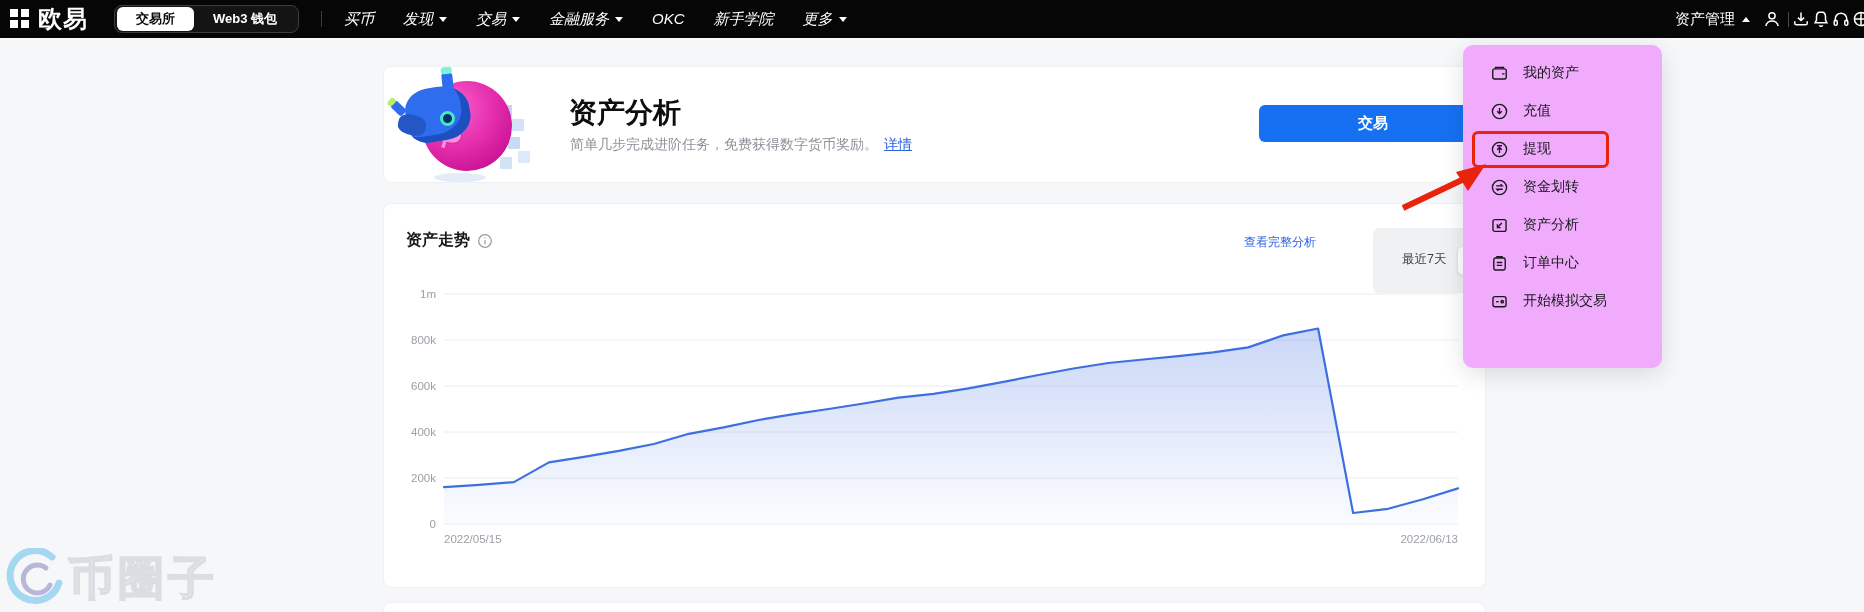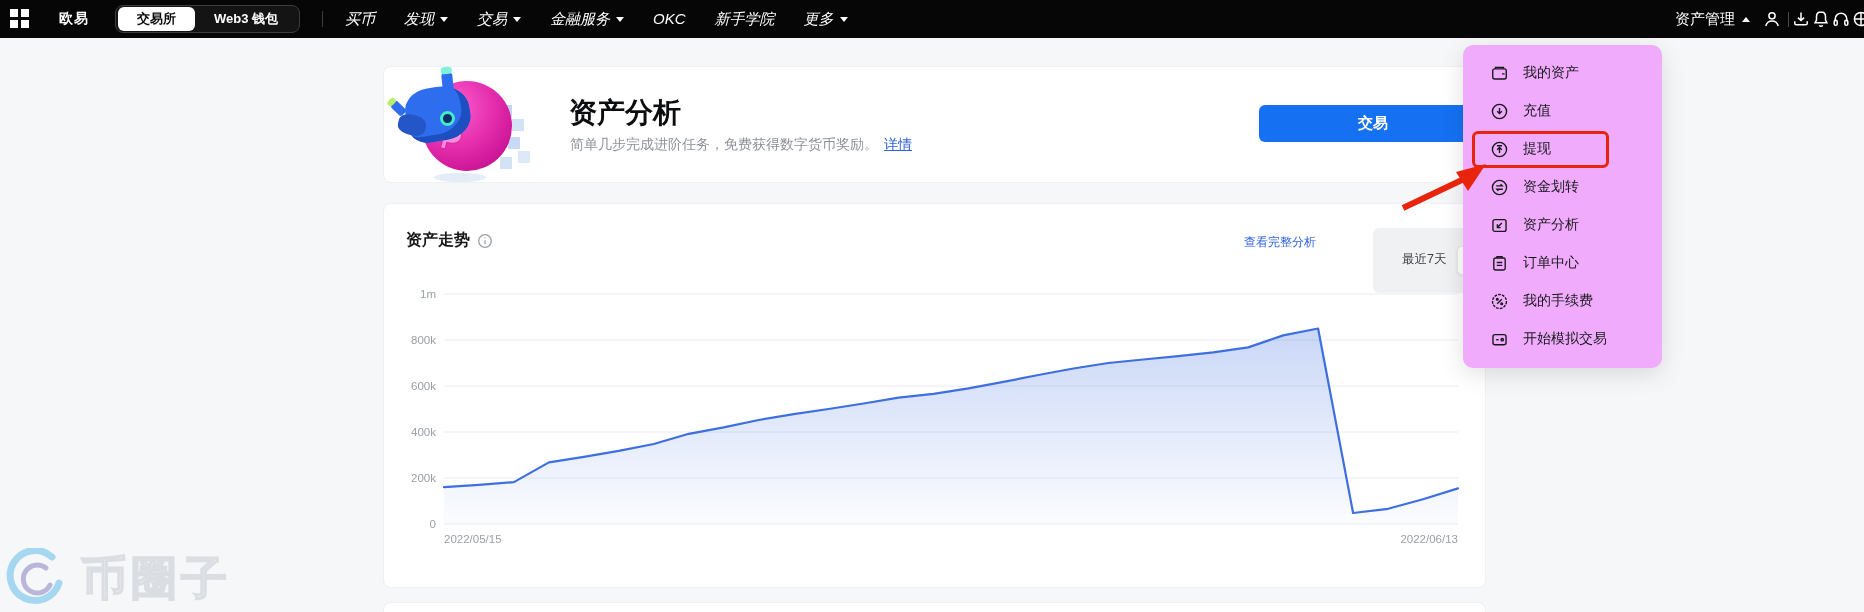--- a/index.html
+++ b/index.html
@@ -6,21 +6,21 @@
   html,body { width:1864px; height:612px; }
   body { font-family:"Liberation Sans","DejaVu Sans",sans-serif; background:#f6f7f9; overflow:hidden; }
   .stage { position:relative; width:1864px; height:612px; background:#f6f7f9; overflow:hidden; }
 
   
   .topbar { position:absolute; left:0; top:0; width:1864px; height:38px; background:#060606;
             display:flex; align-items:center; padding-left:10px; z-index:30; overflow:hidden; }
   .brand { display:flex; align-items:center; gap:8px; }
   .brand-logo { width:20px; height:20px; display:grid; grid-template-columns:8px 8px; grid-template-rows:8px 8px; gap:3px; }
   .brand-logo span { background:#fff; }
-  .brand-name { color:#fff; font-size:14px; font-weight:700; letter-spacing:1px;margin-left:21px; }
+  .brand-name { color:#fff; font-size:24px; font-weight:700; letter-spacing:1px; }
   .tab-group { margin-left:26px; display:flex; align-items:center; background:#141414; border:1px solid #3d3d3d;
                border-radius:8px; padding:2px; height:28px; }
   .tab { font-size:13px; font-weight:700; padding:3px 19px; border-radius:6px; color:#fff; white-space:nowrap; cursor:pointer; }
   .tab.active { background:#fff; color:#0a0a0a; }
   .vdiv { width:1px; height:16px; background:#3c3c3c; margin:0 22px; }
   .nav { display:flex; align-items:flex-start; gap:29px;font-style:italic; }
   .nav-item { color:#fff; font-size:15px; font-weight:500; display:flex; align-items:center; gap:6px; white-space:nowrap; cursor:pointer; }
   .caret-down { width:0; height:0; border-left:4px solid transparent; border-right:4px solid transparent; border-top:5px solid #fff; }
   .caret-up   { width:0; height:0; border-left:4px solid transparent; border-right:4px solid transparent; border-bottom:5px solid #fff; }
   .topbar-spacer { flex:1; }
@@ -82,21 +82,21 @@
               border-radius:10px; box-shadow:0 6px 24px rgba(0,0,0,.12); z-index:20; padding-top:9px; }
   .dd-item { height:38px; display:flex; align-items:center; gap:14px; padding-left:27px; cursor:pointer; }
   .dd-icon { width:19px; height:19px; display:block; flex:none; }
   .dd-label { font-size:14px; color:#17181a; white-space:nowrap; }
 
   .hl-box { position:absolute; left:1472px; top:131px; width:137px; height:37px; border:3px solid #e8240d;
             border-radius:6px; z-index:22; pointer-events:none; }
   .hl-arrow { position:absolute; left:1400px; top:160px; width:92px; height:52px; z-index:22; pointer-events:none; }
 
   
-  .watermark { position:absolute; left:6px; top:548px; display:flex; align-items:center; z-index:5;gap:13px; }
+  .watermark { position:absolute; left:6px; top:548px; display:flex; align-items:center; z-index:5; }
   .wm-text { font-size:46px; font-weight:700; color:transparent; -webkit-text-stroke:1.6px #dadde2; letter-spacing:4px; }
 </style>
 </head>
 <body>
 
 <div class="stage">
 
   <header class="topbar">
     <div class="brand">
       <div class="brand-logo">
@@ -279,29 +279,20 @@
     </div>
 
     <div class="dd-item">
       <svg class="dd-icon" viewBox="0 0 18 18" fill="none" stroke="#17181a" stroke-width="1.3">
         <rect x="3.6" y="3.8" width="10.8" height="11.4" rx="1.6"></rect>
           <path d="M6.6 3.8V2.6h4.8v1.2M6.4 8h5.2M6.4 10.8h5.2"></path>
       </svg>
       <span class="dd-label">订单中心</span>
     </div>
 
-    <div class="dd-item">
-      <svg class="dd-icon" viewBox="0 0 18 18" fill="none" stroke="#17181a" stroke-width="1.3">
-        <circle cx="9" cy="9" r="6.6" stroke-dasharray="2.6 1.1"></circle>
-          <path d="M6.8 11.2l4.4-4.4"></path>
-        <circle cx="6.9" cy="6.9" r="0.8"></circle>
-          <circle cx="11.1" cy="11.1" r="0.8"></circle>
-      </svg>
-      <span class="dd-label">我的手续费</span>
-    </div>
 
     <div class="dd-item">
       <svg class="dd-icon" viewBox="0 0 18 18" fill="none" stroke="#17181a" stroke-width="1.3">
         <rect x="2.8" y="4.4" width="12.4" height="9.6" rx="2"></rect>
           <path d="M5.8 9.2h2.4"></path>
           <circle cx="11.6" cy="9.2" r="1.1"></circle>
       </svg>
       <span class="dd-label">开始模拟交易</span>
     </div>
   </div>

